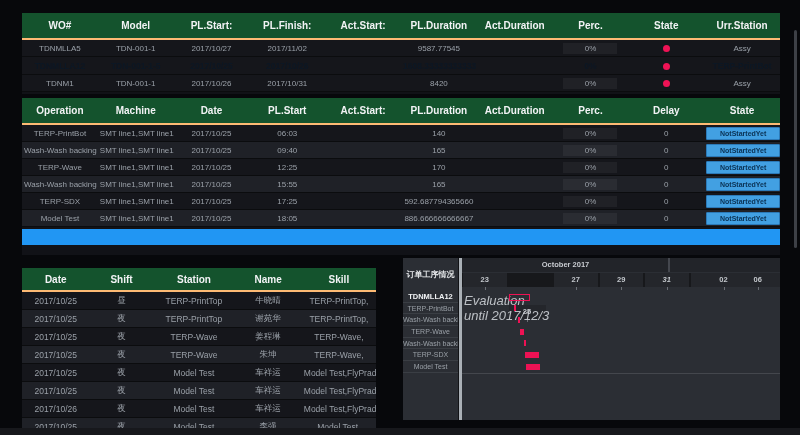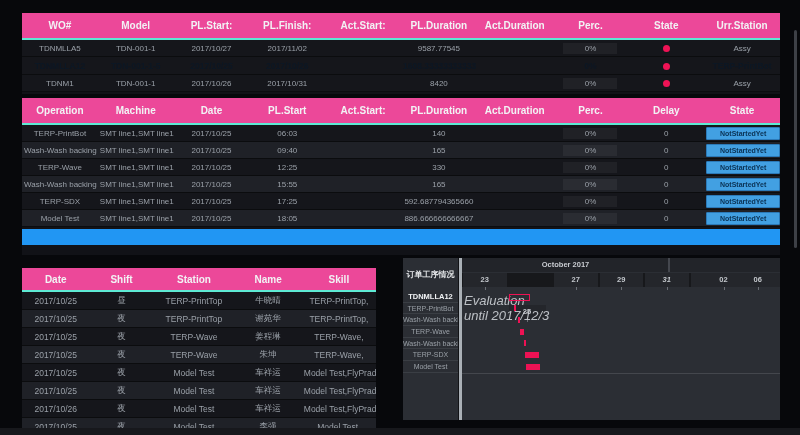--- a/index.html
+++ b/index.html
@@ -9,23 +9,23 @@
     font-family:"Liberation Sans", sans-serif;
     -webkit-font-smoothing:antialiased;
   }
   .panel{position:absolute;background:#111217;}
   .wo-panel{left:22px;top:13px;width:758px;padding-bottom:2px;}
   .ops-panel{left:22px;top:98px;width:758px;padding-bottom:10px;}
   .staff-panel{left:22px;top:268px;width:354px;}
 
   table.grid{border-collapse:collapse;table-layout:fixed;width:100%;}
   table.grid th{
-    background:#ec4899;color:#f2f3f5;font-weight:700;font-size:10px;
+    background:#14532d;color:#f2f3f5;font-weight:700;font-size:10px;
     height:25px;text-align:center;padding:0 2px;white-space:nowrap;overflow:hidden;
-    border-bottom:2px solid #5eead4;
+    border-bottom:2px solid #fdba74;
   }
   table.grid td{
     color:#9aa0a8;font-size:8px;height:16px;text-align:center;
     padding:0 2px;white-space:nowrap;overflow:hidden;
     border-bottom:1px solid #0b0c0e;
   }
   table.grid tbody tr:nth-child(odd){background:#15161b;}
   table.grid tbody tr:nth-child(even){background:#1f2127;}
   table.wo tbody tr{background:#15161b !important;}
   table.wo th,table.wo td{width:10%;}
@@ -184,21 +184,21 @@
             <td><span class="perc">0%</span></td>
             <td>0</td>
             <td><span class="state-btn">NotStartedYet</span></td>
           </tr>
           <tr>
             <td>TERP-Wave</td>
             <td>SMT line1,SMT line1,SMT line1,</td>
             <td>2017/10/25</td>
             <td>12:25</td>
             <td></td>
-            <td>330</td>
+            <td>170</td>
             <td></td>
             <td><span class="perc">0%</span></td>
             <td>0</td>
             <td><span class="state-btn">NotStartedYet</span></td>
           </tr>
           <tr>
             <td>Wash-Wash backing</td>
             <td>SMT line1,SMT line1,SMT line1,</td>
             <td>2017/10/25</td>
             <td>15:55</td>

